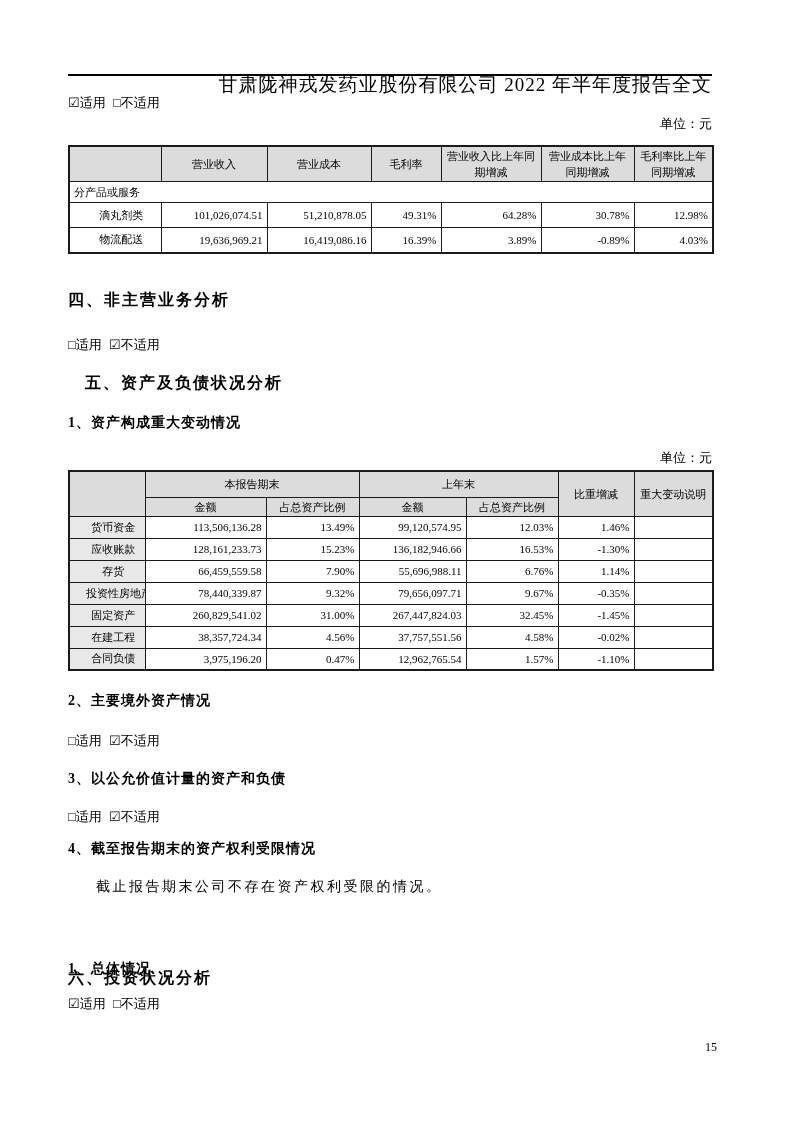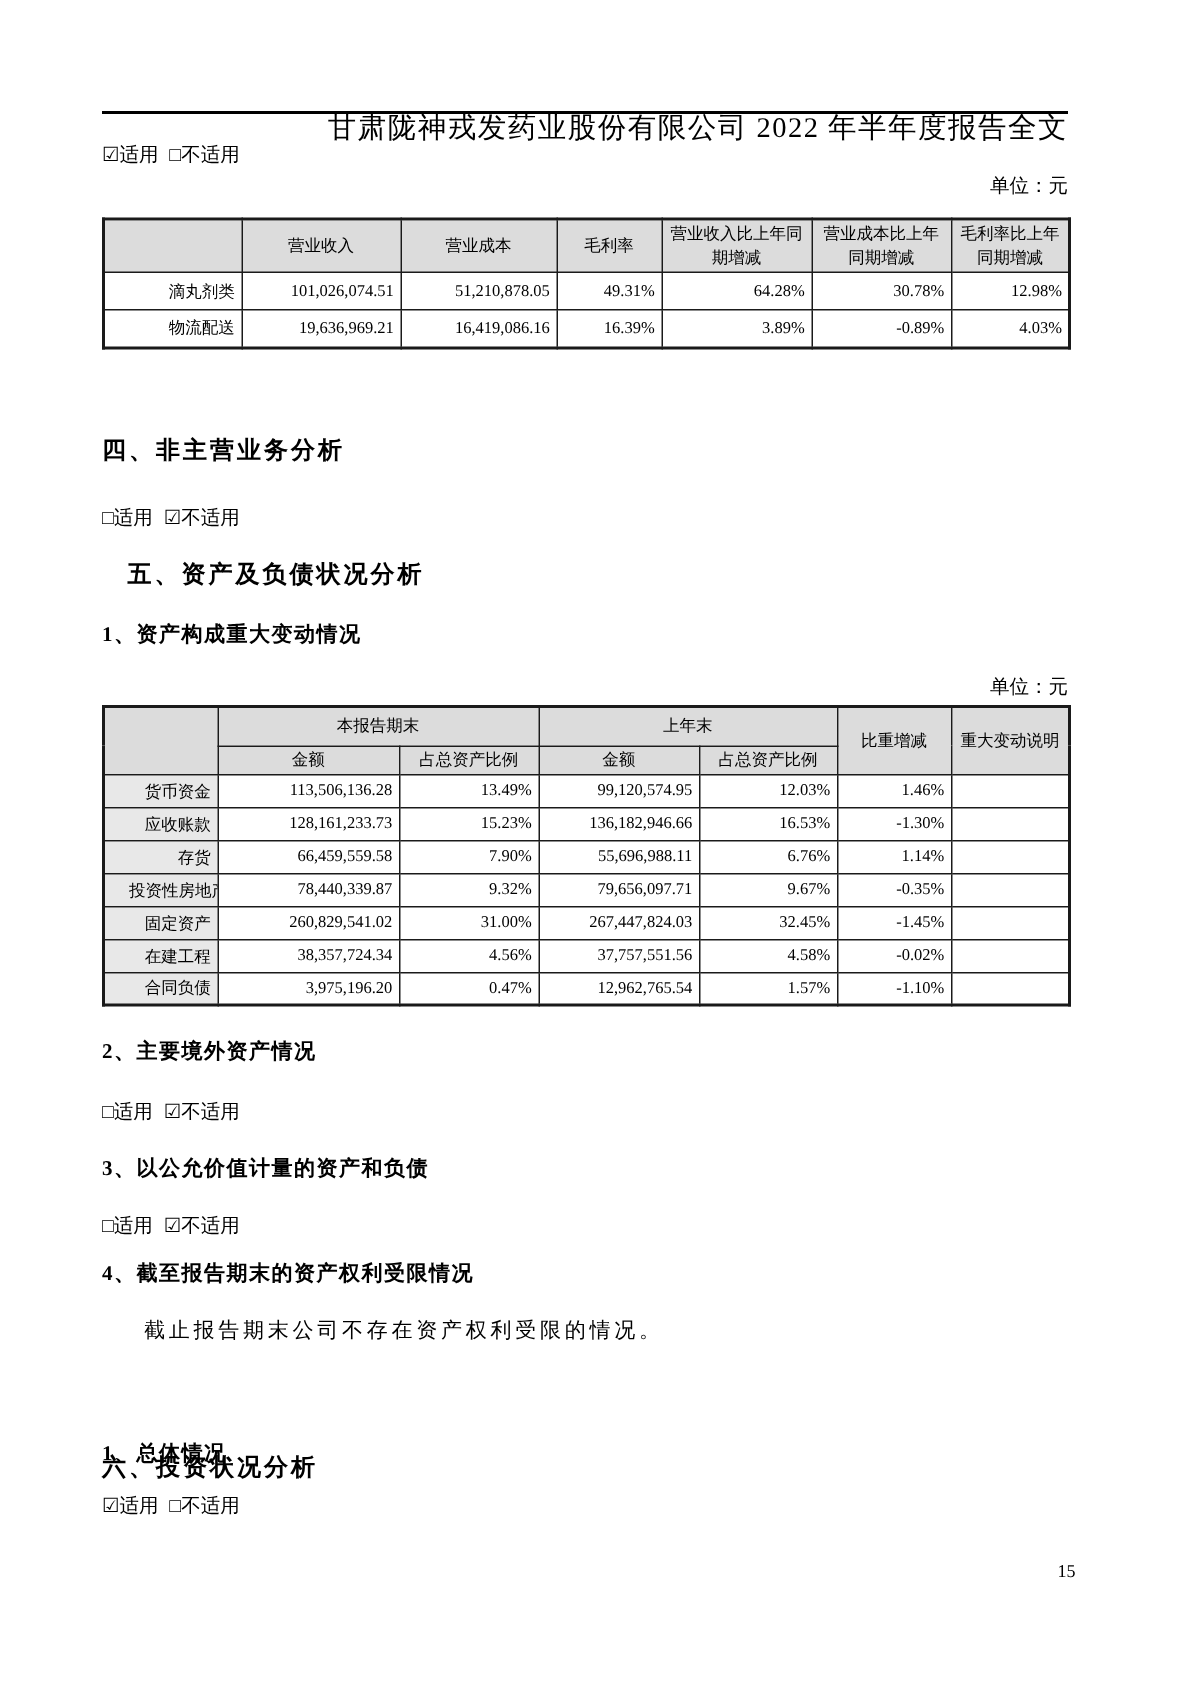--- a/index.html
+++ b/index.html
@@ -32,21 +32,21 @@
   thead th { background: #dcdcdc; font-weight: normal; text-align: center; vertical-align: middle; line-height: 16px; }
   .t1 { top: 145px; }
   .t1 thead th { height: 34px; }
   .t1 .group-cell { height: 21px; text-align: left; }
   .t1 tbody td { height: 25px; }
   .t2 { top: 470px; }
   .t2 .hrow1 th { height: 26px; }
   .t2 .hrow2 th { height: 15px; }
   .t2 tbody td { height: 22px; }
   .t2 td.lbl { background: #e8e8e8; }
-  td.lbl { text-align: right; white-space: nowrap; padding-left: 16px; }
+  td.lbl { text-align: center; white-space: nowrap; padding-left: 16px; }
   td.num { text-align: right; white-space: nowrap; font-family: "Liberation Serif","DejaVu Serif",serif; }
   .sec { position: absolute; left: 68px; font-size: 16px; font-weight: bold; letter-spacing: 2px; }
   .sub { position: absolute; left: 68px; font-size: 14px; font-weight: bold; letter-spacing: 1px; text-align: right; }
   .para { position: absolute; left: 96px; font-size: 14px; letter-spacing: 2.5px; }
   .page-number { position: absolute; top: 1040px; right: 76px; font-size: 12px; }
   .pos-check1 { top: 94px; }
   .pos-unit1  { top: 115px; }
   .pos-sec4   { top: 290px; }
   .pos-check2 { top: 336px; }
   .pos-sec5   { top: 373px; margin-left: 17px; }
@@ -89,20 +89,23 @@
         <th>营业收入</th>
         <th>营业成本</th>
         <th>毛利率</th>
         <th>营业收入比上年同期增减</th>
         <th>营业成本比上年同期增减</th>
         <th>毛利率比上年同期增减</th>
       </tr>
     </thead>
     <tbody>
       <tr>
+        <td class="group-cell" colspan="7">分产品或服务</td>
+      </tr>
+      <tr>
         <td class="lbl">滴丸剂类</td>
         <td class="num">101,026,074.51</td>
         <td class="num">51,210,878.05</td>
         <td class="num">49.31%</td>
         <td class="num">64.28%</td>
         <td class="num">30.78%</td>
         <td class="num">12.98%</td>
       </tr>
       <tr>
         <td class="lbl">物流配送</td>

